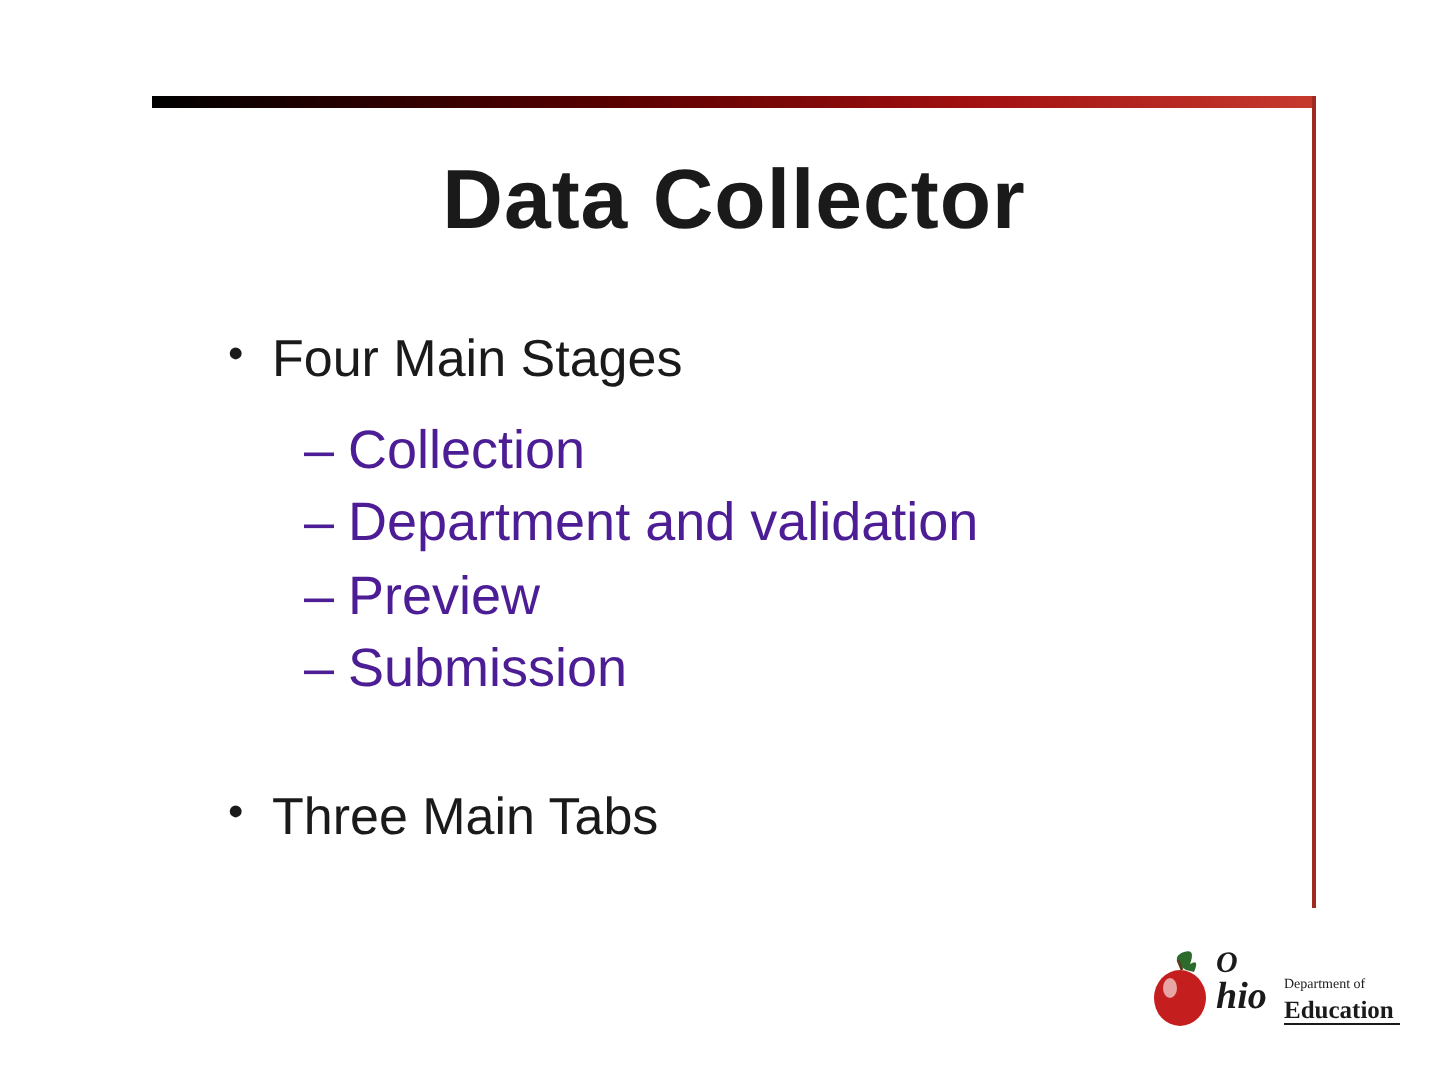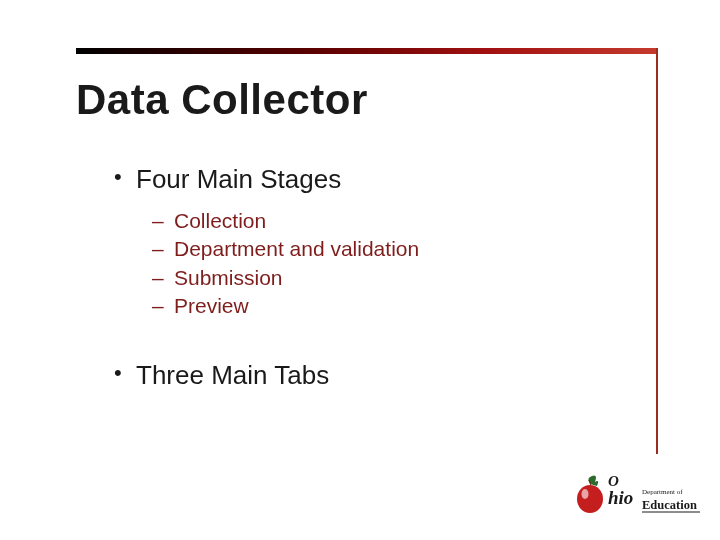--- a/index.html
+++ b/index.html
@@ -28,21 +28,21 @@
       right: 0;
       top: 0;
       width: 2px;
       height: 100%;
       background: #9e2b21;
     }
     .title {
       font-size: 42px;
       font-weight: bold;
       color: #1a1a1a;
-      text-align: left;
+      text-align: center;
       margin-top: 22px;
       margin-bottom: 32px;
       letter-spacing: 0.5px;
     }
     .content {
       padding-left: 38px;
       padding-right: 20px;
     }
     .lvl1 {
       list-style: none;
@@ -63,22 +63,22 @@
       font-size: 22px;
       color: #1a1a1a;
     }
     .lvl2 {
       list-style: none;
       margin-top: 12px;
       margin-left: 16px;
       margin-bottom: 14px;
     }
     .lvl2 > li {
-      font-size: 21px;
-      color: #7f1d1d;
+      font-size: 27px;
+      color: #4c1d95;
       padding-left: 22px;
       position: relative;
       line-height: 1.35;
     }
     .lvl2 > li::before {
       content: "–";
       position: absolute;
       left: 0;
       top: 0;
     }
@@ -100,22 +100,22 @@
 
   <h1 class="title">Data Collector</h1>
 
   <div class="content">
     <ul class="lvl1">
       <li>
         <span>Four Main Stages</span>
         <ul class="lvl2">
           <li>Collection</li>
           <li>Department and validation</li>
+          <li>Preview</li>
           <li>Submission</li>
-          <li>Preview</li>
         </ul>
       </li>
       <li>
         <span>Three Main Tabs</span>
       </li>
     </ul>
   </div>
 </div>
 
 <div class="logo">

